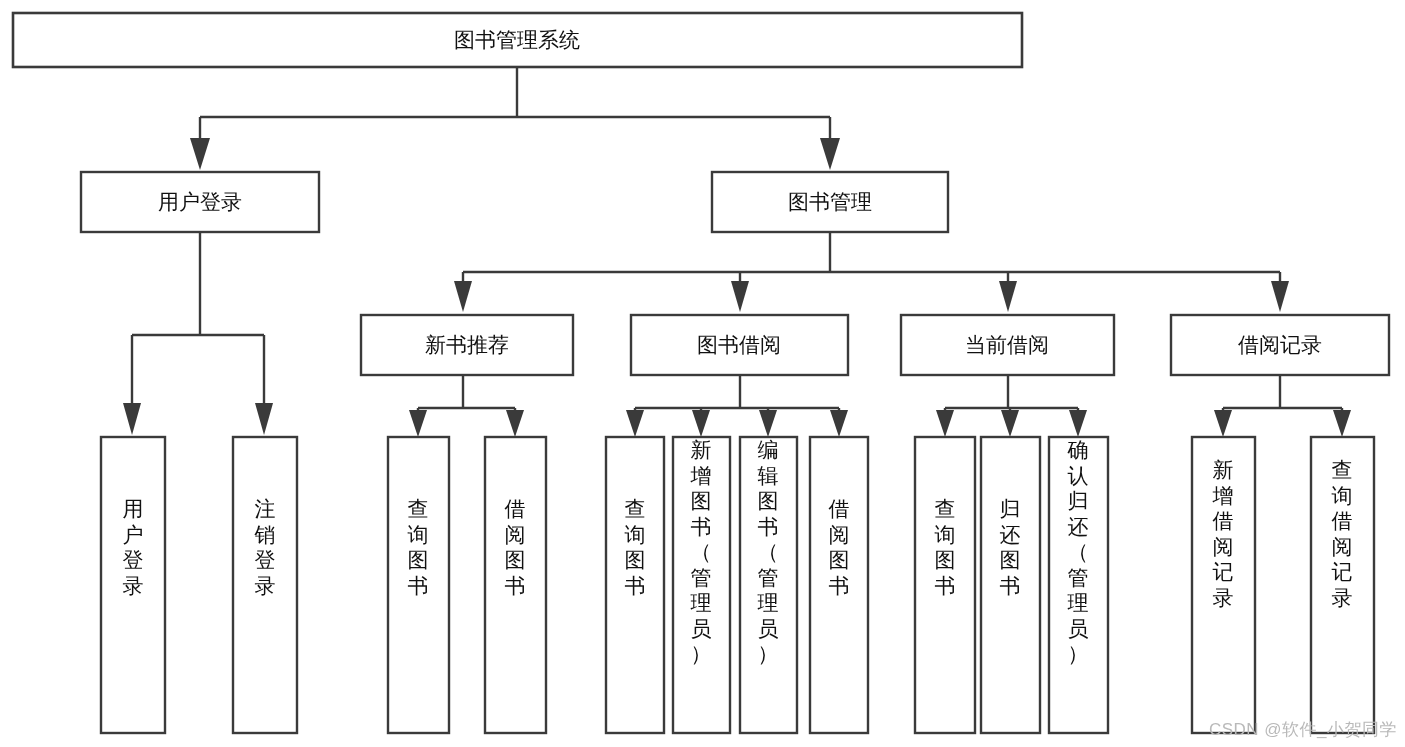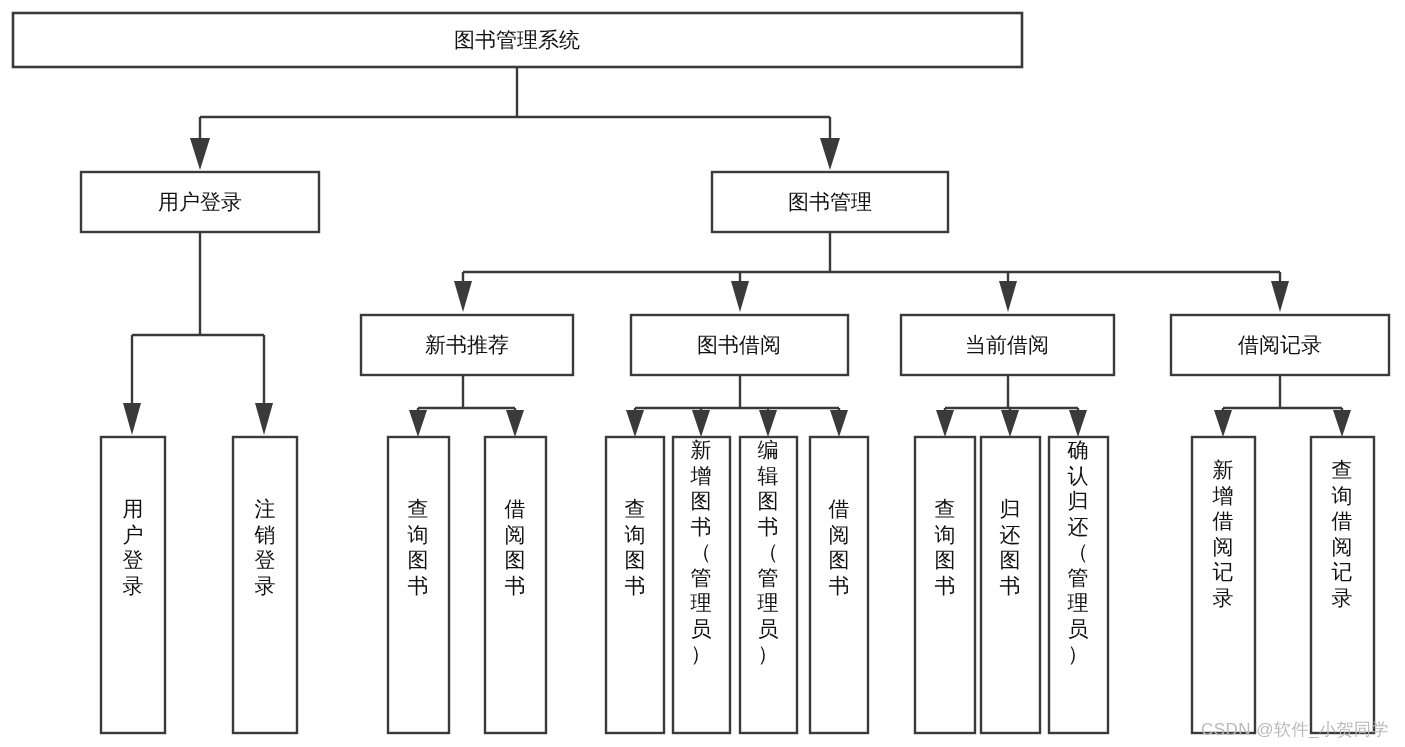--- a/index.html
+++ b/index.html
@@ -49,21 +49,21 @@
     dominant-baseline: middle;
   }
   .node-label-v {
     font-family: "Liberation Sans", "DejaVu Sans", sans-serif;
     font-size: 21px;
     fill: #111111;
     text-anchor: middle;
   }
   .watermark {
     position: absolute;
-    right: 16px;
+    right: 8px;
     bottom: 6px;
     font-family: "Liberation Sans", "DejaVu Sans", sans-serif;
     font-size: 17px;
     color: #b9b9b9;
     letter-spacing: 0.5px;
     white-space: nowrap;
     pointer-events: none;
   }
 </style>
 </head>

